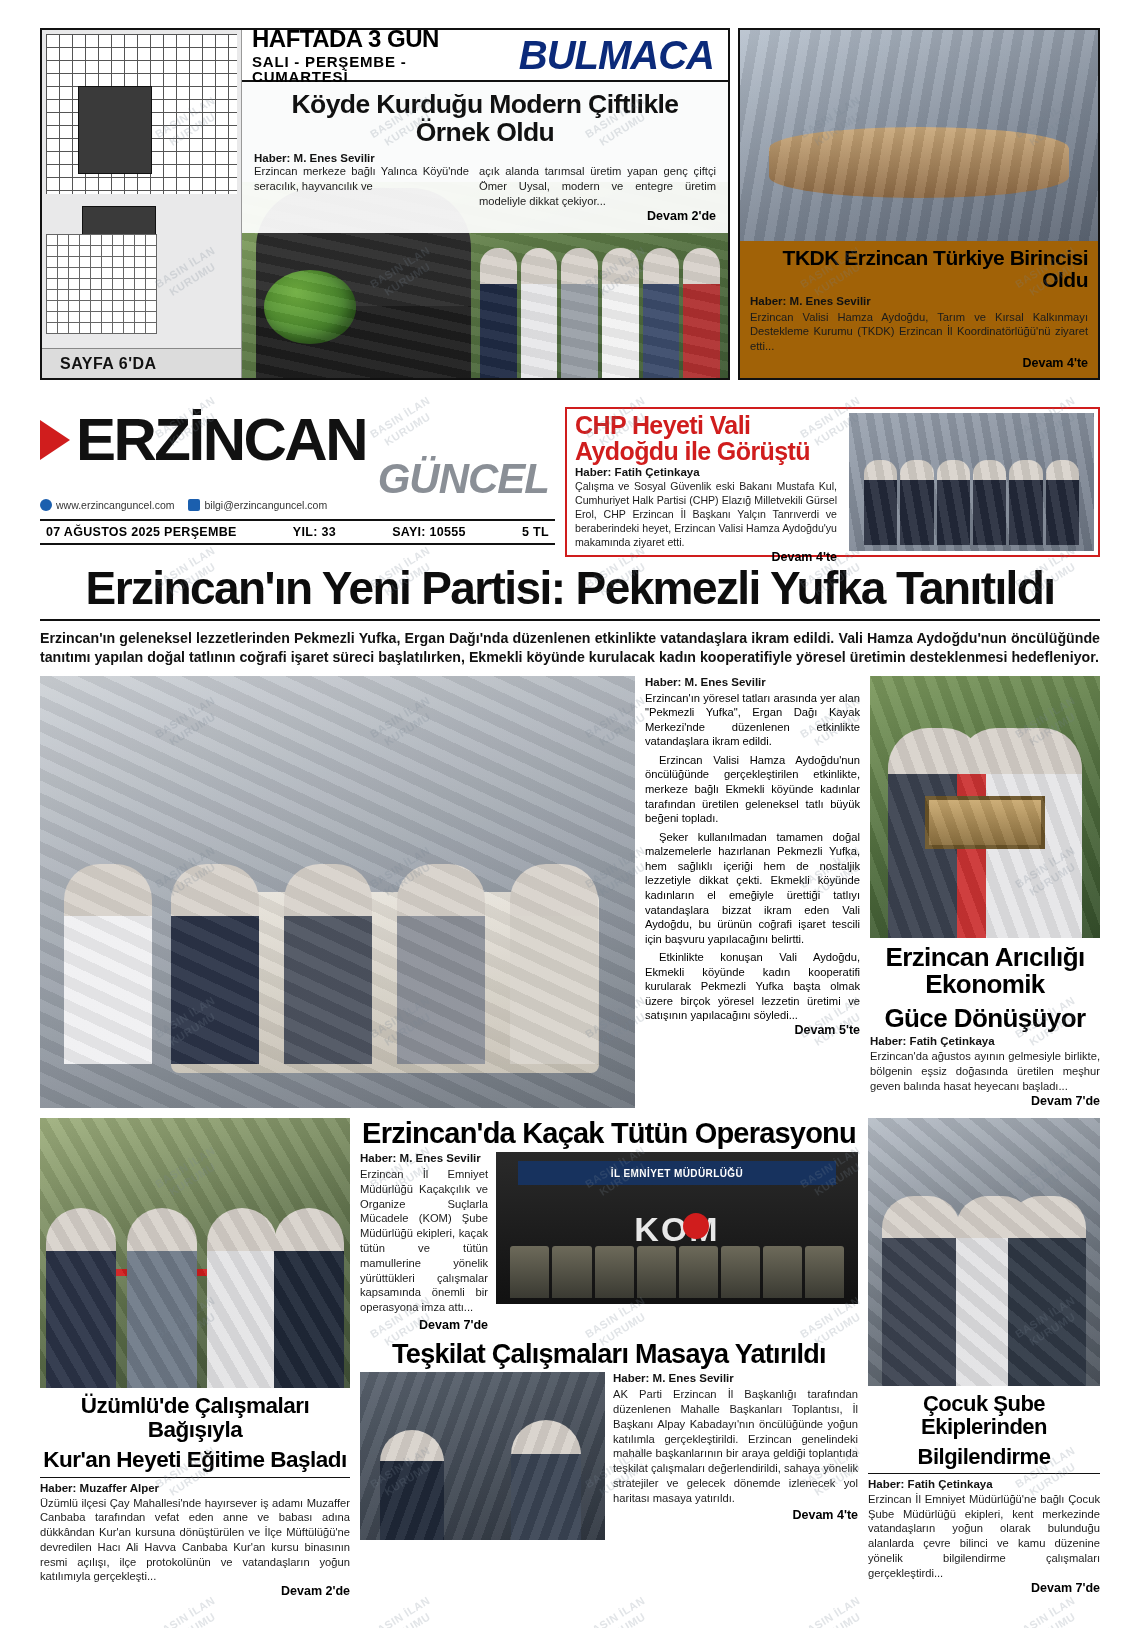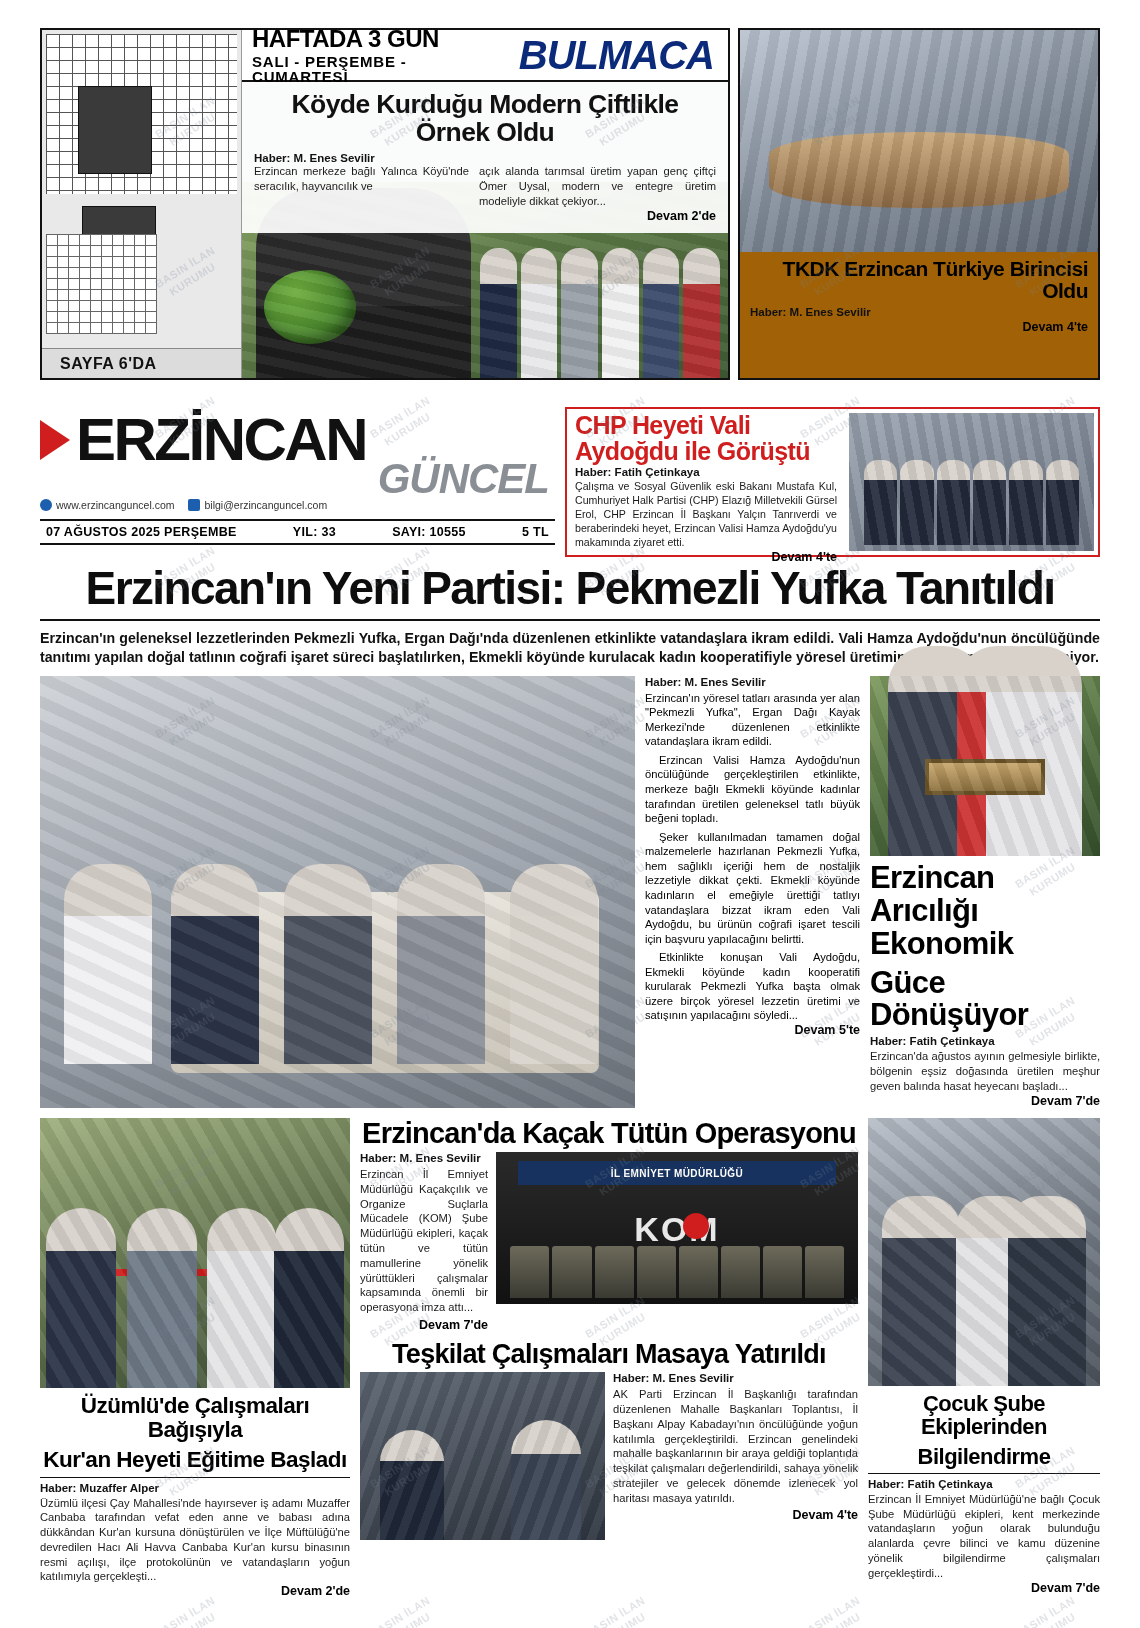--- a/index.html
+++ b/index.html
@@ -233,21 +233,21 @@
   .rc-photo::after {
     content:""; position:absolute; inset:0;
     background: repeating-linear-gradient(70deg, rgba(255,255,255,.06) 0 10px, rgba(0,0,0,.07) 10px 20px);
   }
   .rc-fig { position:absolute; bottom: 0; width: 96px; height: 210px; border-radius: 40px 40px 0 0; }
   .rc-frame {
     position:absolute; left: 24%; top: 46%; width: 52%; height: 20%;
     background: linear-gradient(#caa96f,#8d7140); border: 4px solid #6b5428;
   }
   .rc-head {
-    font-size: 31px; font-weight: 800; text-align: left; line-height: 1.06;
+    font-size: 26px; font-weight: 800; text-align: center; line-height: 1.06;
     margin-top: 6px; letter-spacing: -.6px;
   }
 
   
   .bottom-row { display: flex; gap: 10px; margin-top: 10px; height: 500px; }
   .bl { width: 310px; display:flex; flex-direction: column; }
   .bl-photo { height: 270px; background: linear-gradient(160deg,#9fb07e,#5d6f4a 60%,#3f4f36); position: relative; }
   .bl-photo::after {
     content:""; position:absolute; inset:0;
     background: repeating-linear-gradient(60deg, rgba(255,255,255,.06) 0 10px, rgba(0,0,0,.07) 10px 20px);
@@ -346,20 +346,21 @@
       </div>
     </div>
 
     <div class="top-right">
       <div class="tr-photo">
         <div class="tr-table"></div>
       </div>
       <div class="tr-text">
         <div class="tr-head">TKDK Erzincan Türkiye Birincisi Oldu</div>
         <div class="kicker">Haber: M. Enes Sevilir</div>
+        <div class="body-text" style="margin-top:3px;">Erzincan Valisi Hamza Aydoğdu, Tarım ve Kırsal Kalkınmayı Destekleme Kurumu (TKDK) Erzincan İl Koordinatörlüğü'nü ziyaret etti...</div>
         <div class="devam" style="text-align:right; margin-top:2px;">Devam 4'te</div>
       </div>
     </div>
   </div>
 
   <div class="mast-row">
 
     <div class="mast">
       <div class="logo-line">
         <div class="logo-arrow"></div>

